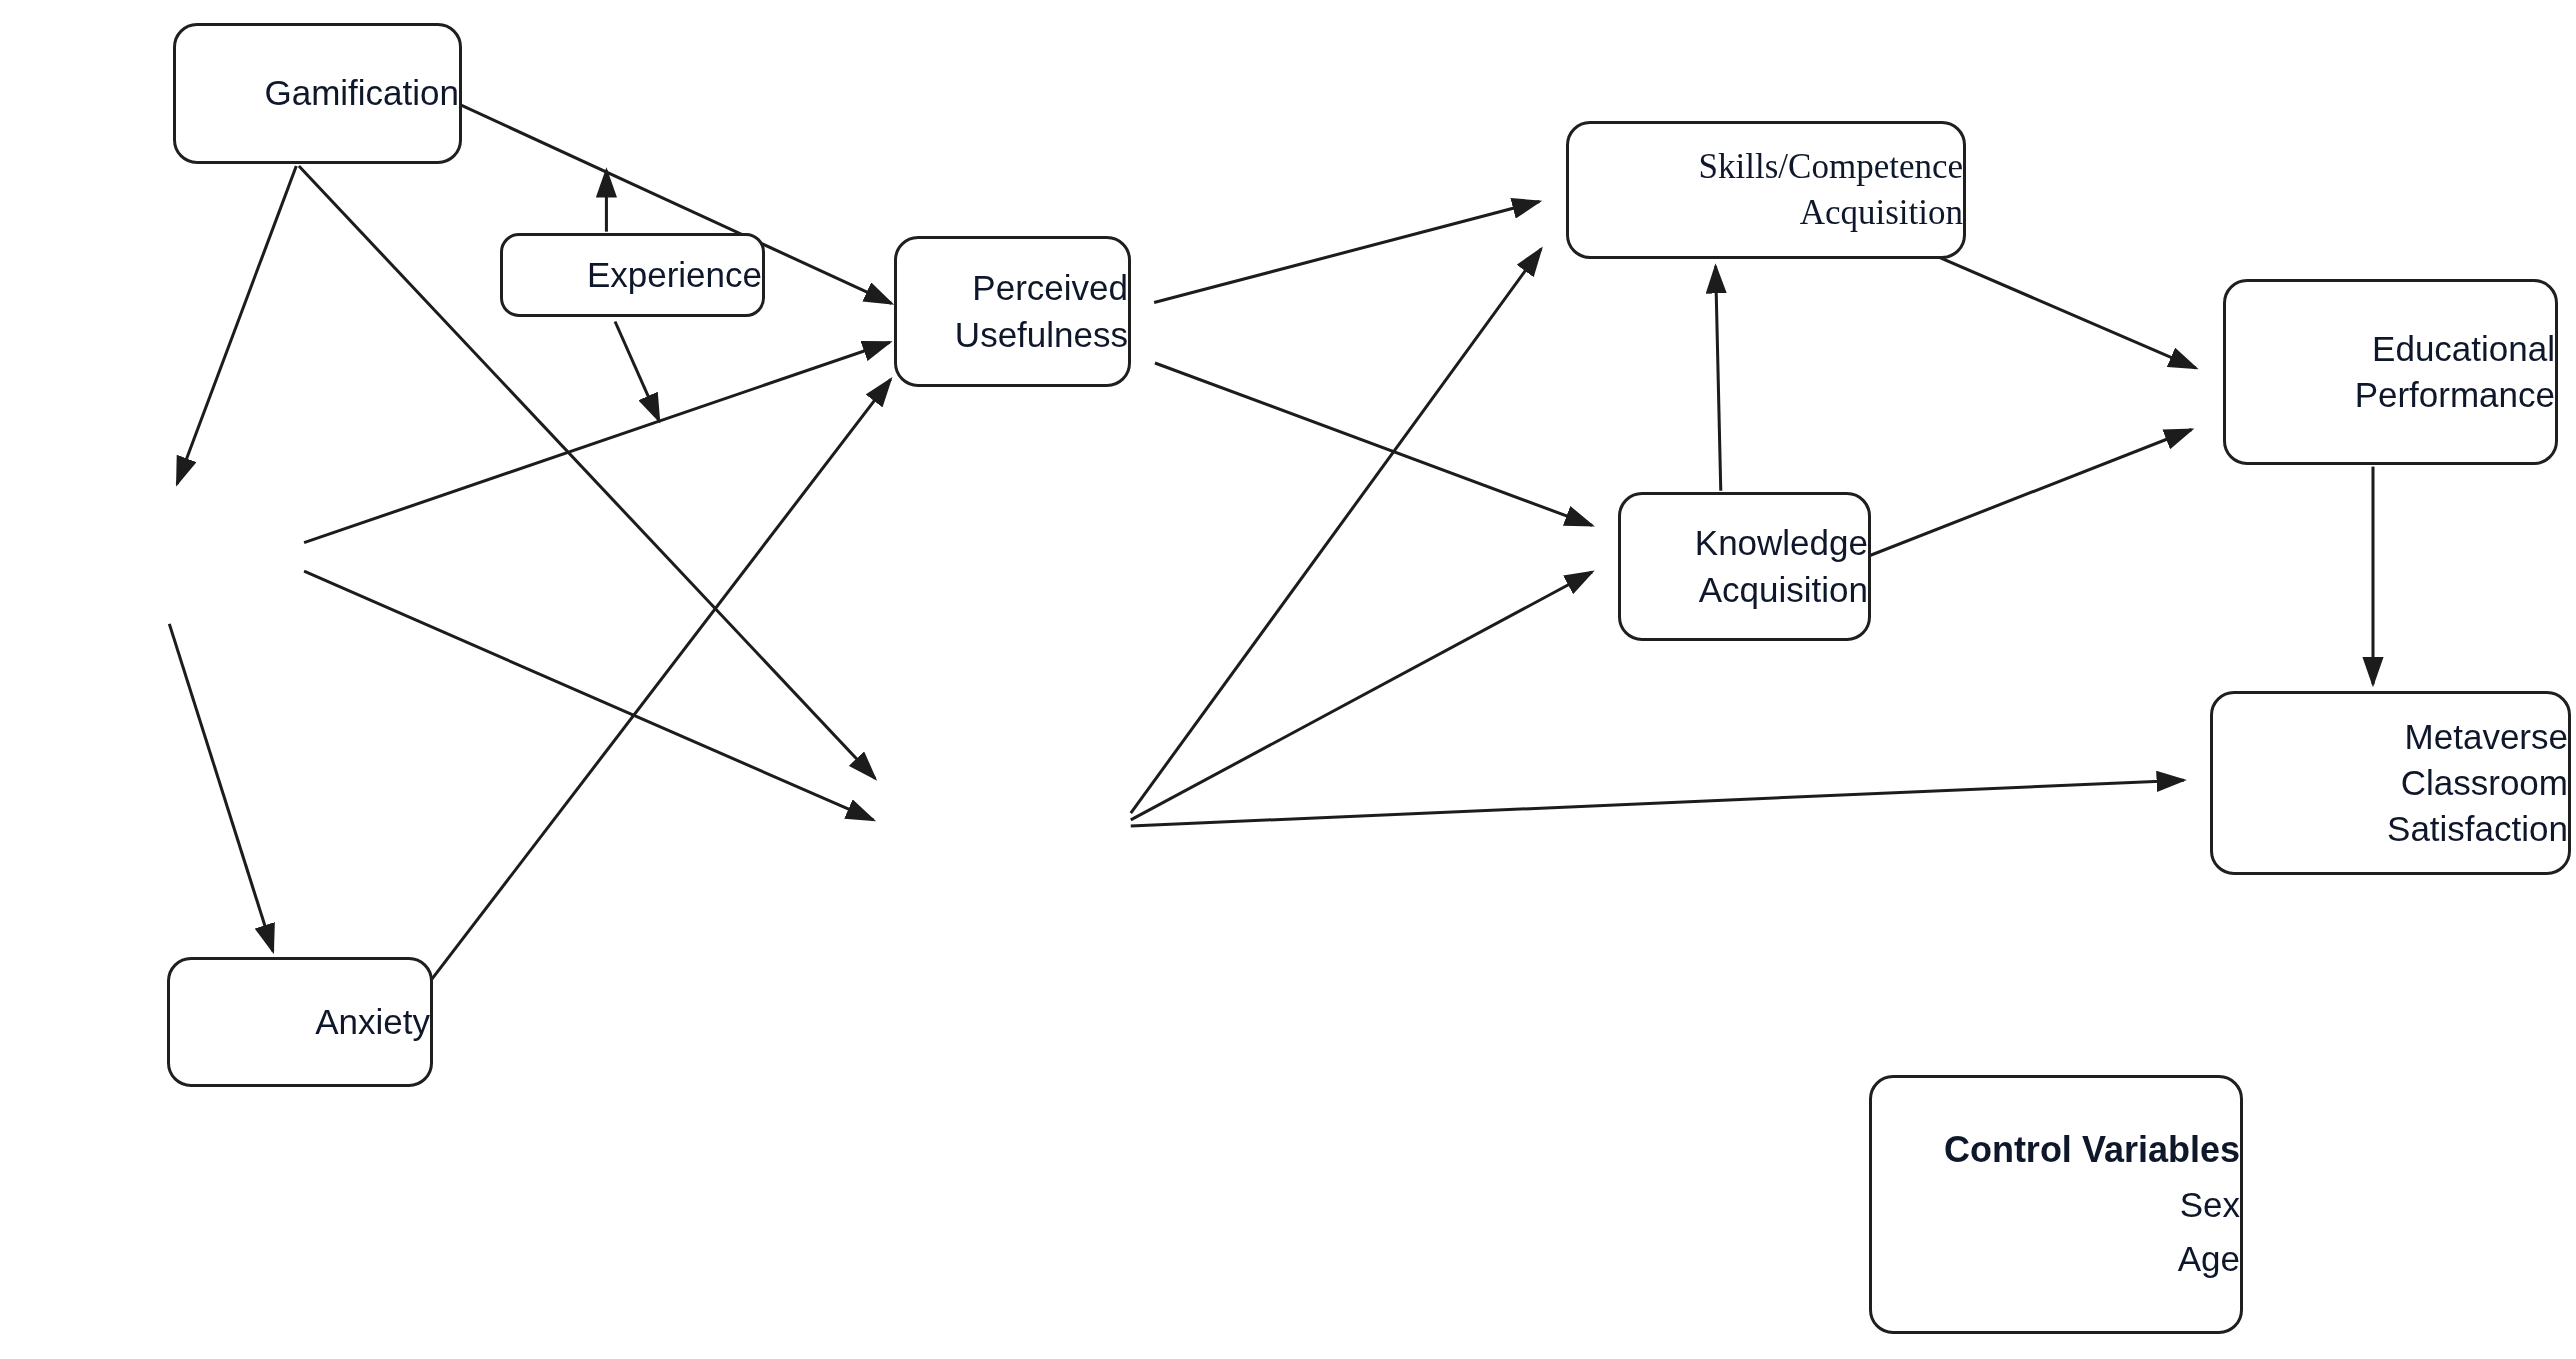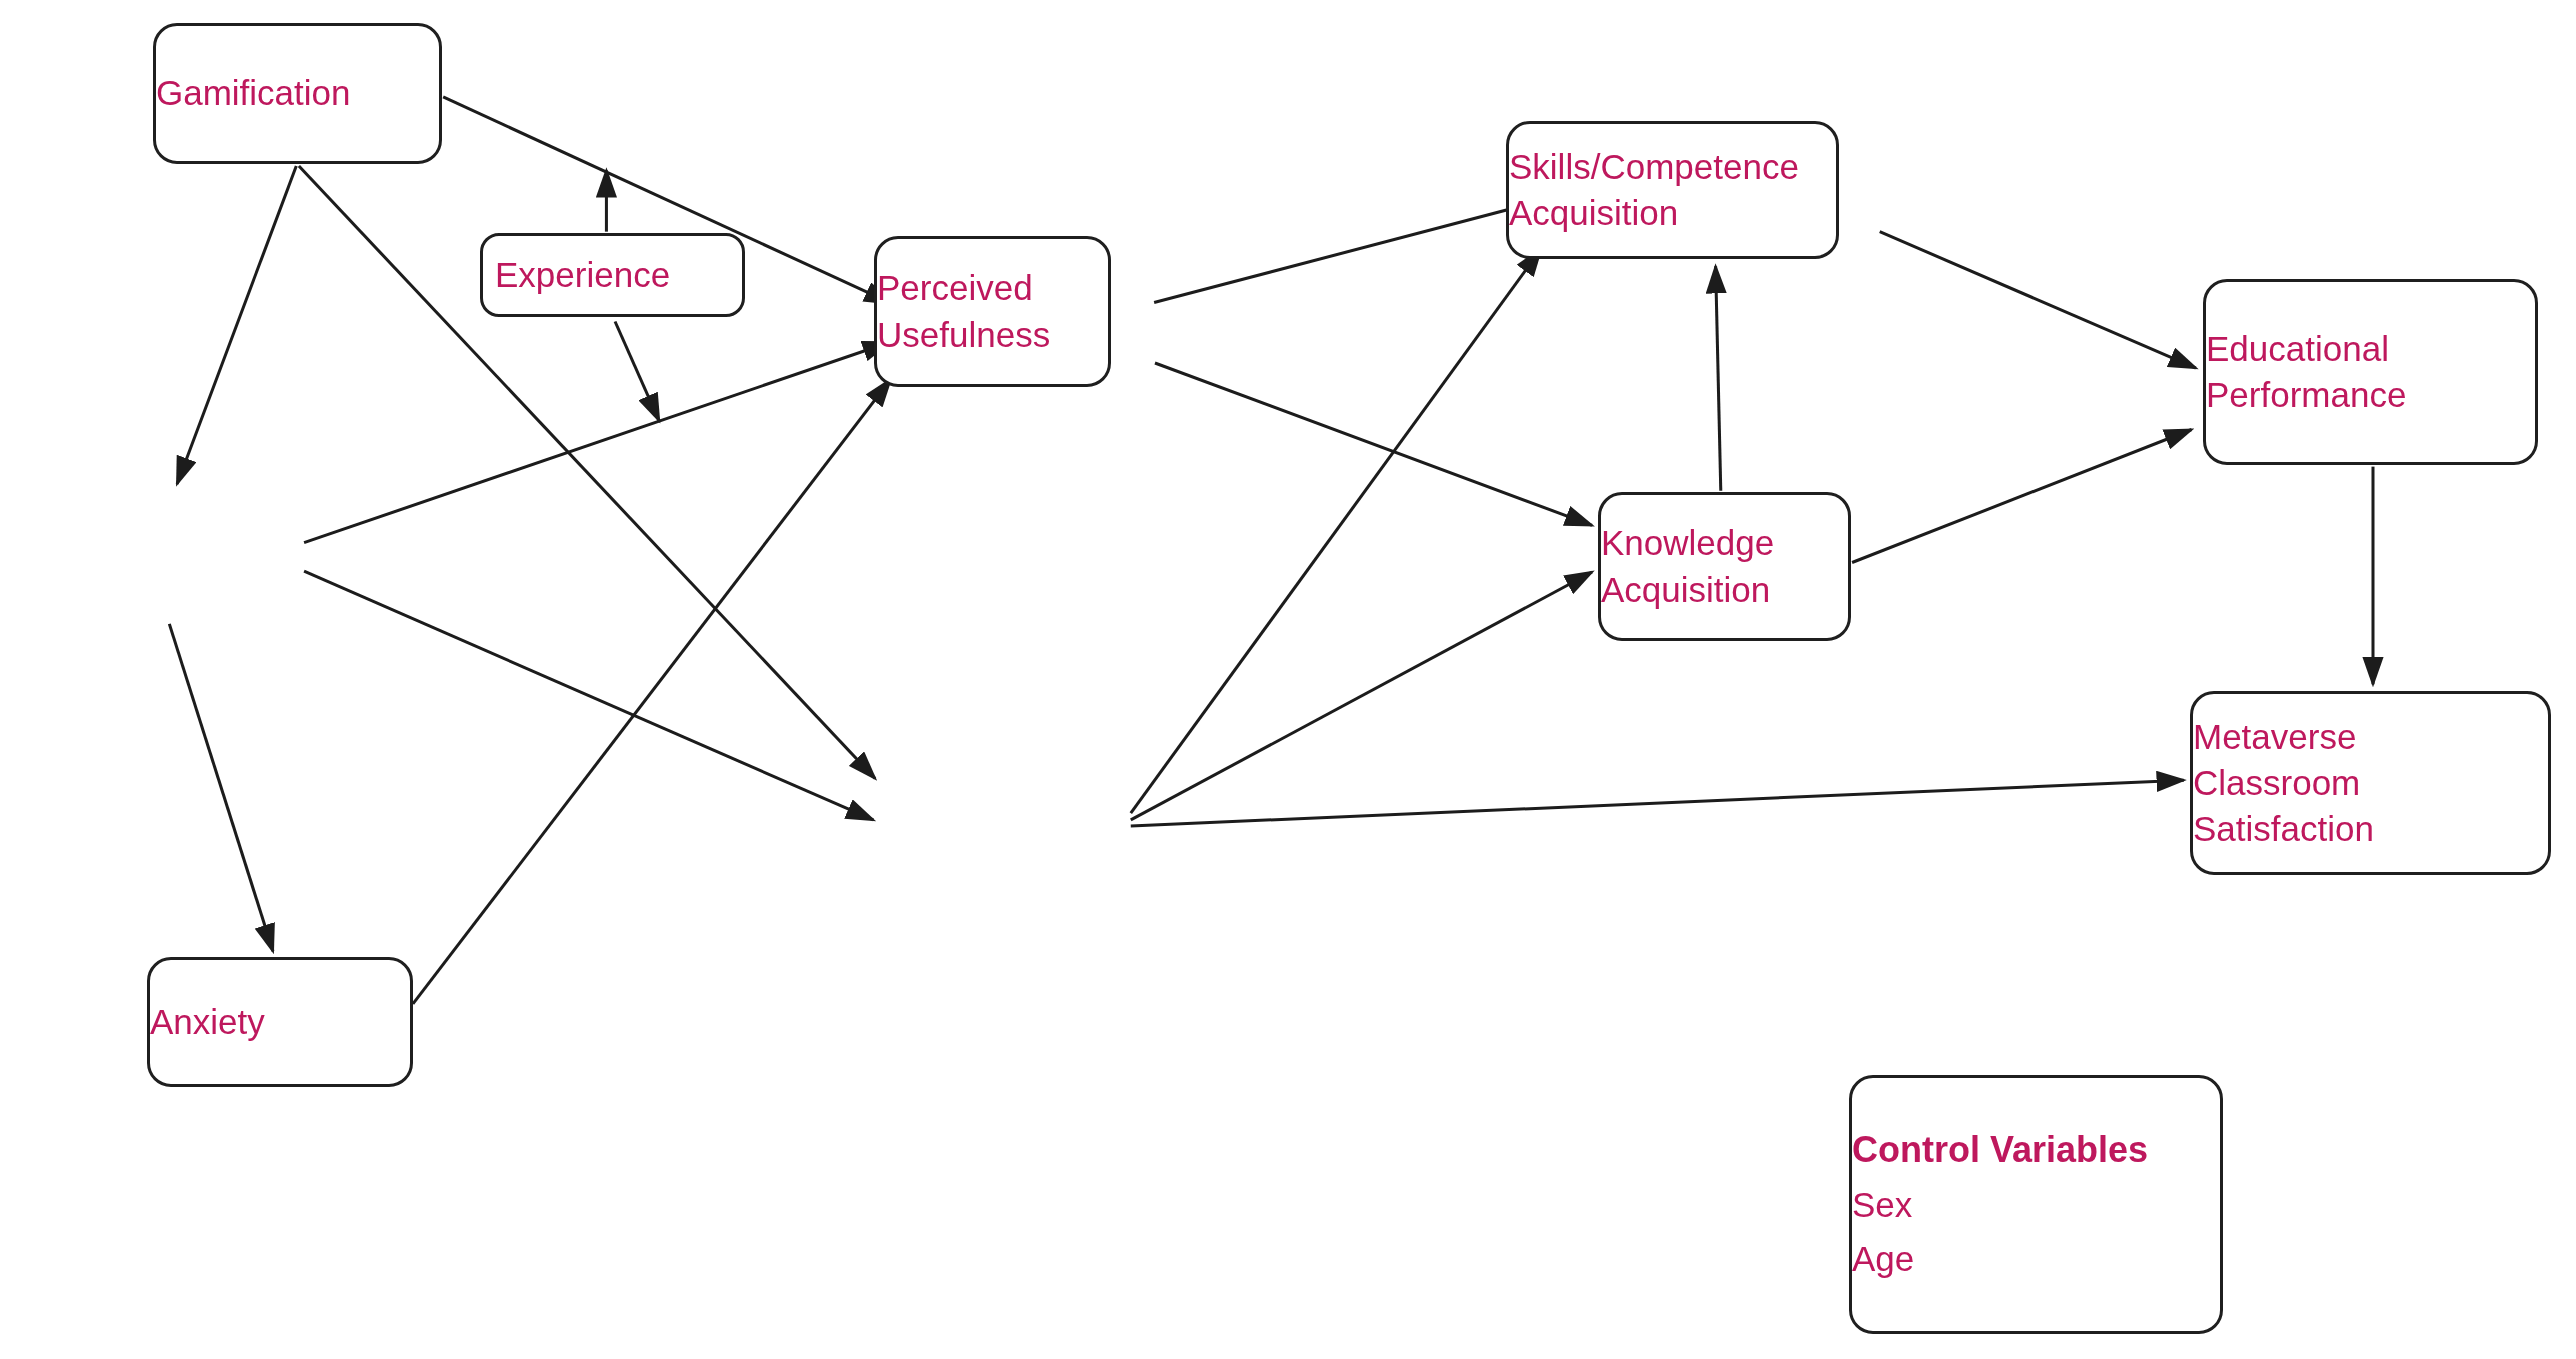--- a/index.html
+++ b/index.html
@@ -29,26 +29,27 @@
     fill: none;
   }
   .node {
     position: absolute;
     box-sizing: border-box;
     background: #ffffff;
     border: 3px solid #1f1f1f;
     border-radius: 24px;
     display: flex;
     flex-direction: column;
-    align-items: flex-start;
+    align-items: flex-end;
     justify-content: center;
     text-align: center;
-    color: #be185d;
+    color: #0f172a;
     font-size: 35px;
     line-height: 1.32;
+    margin-left: 20px;
   }
   .node .nline { white-space: nowrap; }
   .node.cv { line-height: 1.55; }
   .node.cv .title { font-weight: bold; font-size: 36px; }
 </style>
 </head>
 <body>
 
 <div id="canvas">
 
@@ -90,21 +91,21 @@
   <div class="node" style="left:147px; top:957px; width:266px; height:130px;">
     <div class="nline">Anxiety</div>
   </div>
 
   <div class="node" style="left:874px; top:236px; width:237px; height:151px;">
     <div class="nline">Perceived</div>
     <div class="nline">Usefulness</div>
   </div>
 
 
-  <div class="node" style="left:1506px; top:121px; width:333px; height:138px;">
+  <div class="node" style="left:1546px; top:121px; width:400px; height:138px;font-family:Liberation Serif, serif;">
     <div class="nline">Skills/Competence</div>
     <div class="nline">Acquisition</div>
   </div>
 
   <div class="node" style="left:1598px; top:492px; width:253px; height:149px;">
     <div class="nline">Knowledge</div>
     <div class="nline">Acquisition</div>
   </div>
 
   <div class="node" style="left:2203px; top:279px; width:335px; height:186px;">

